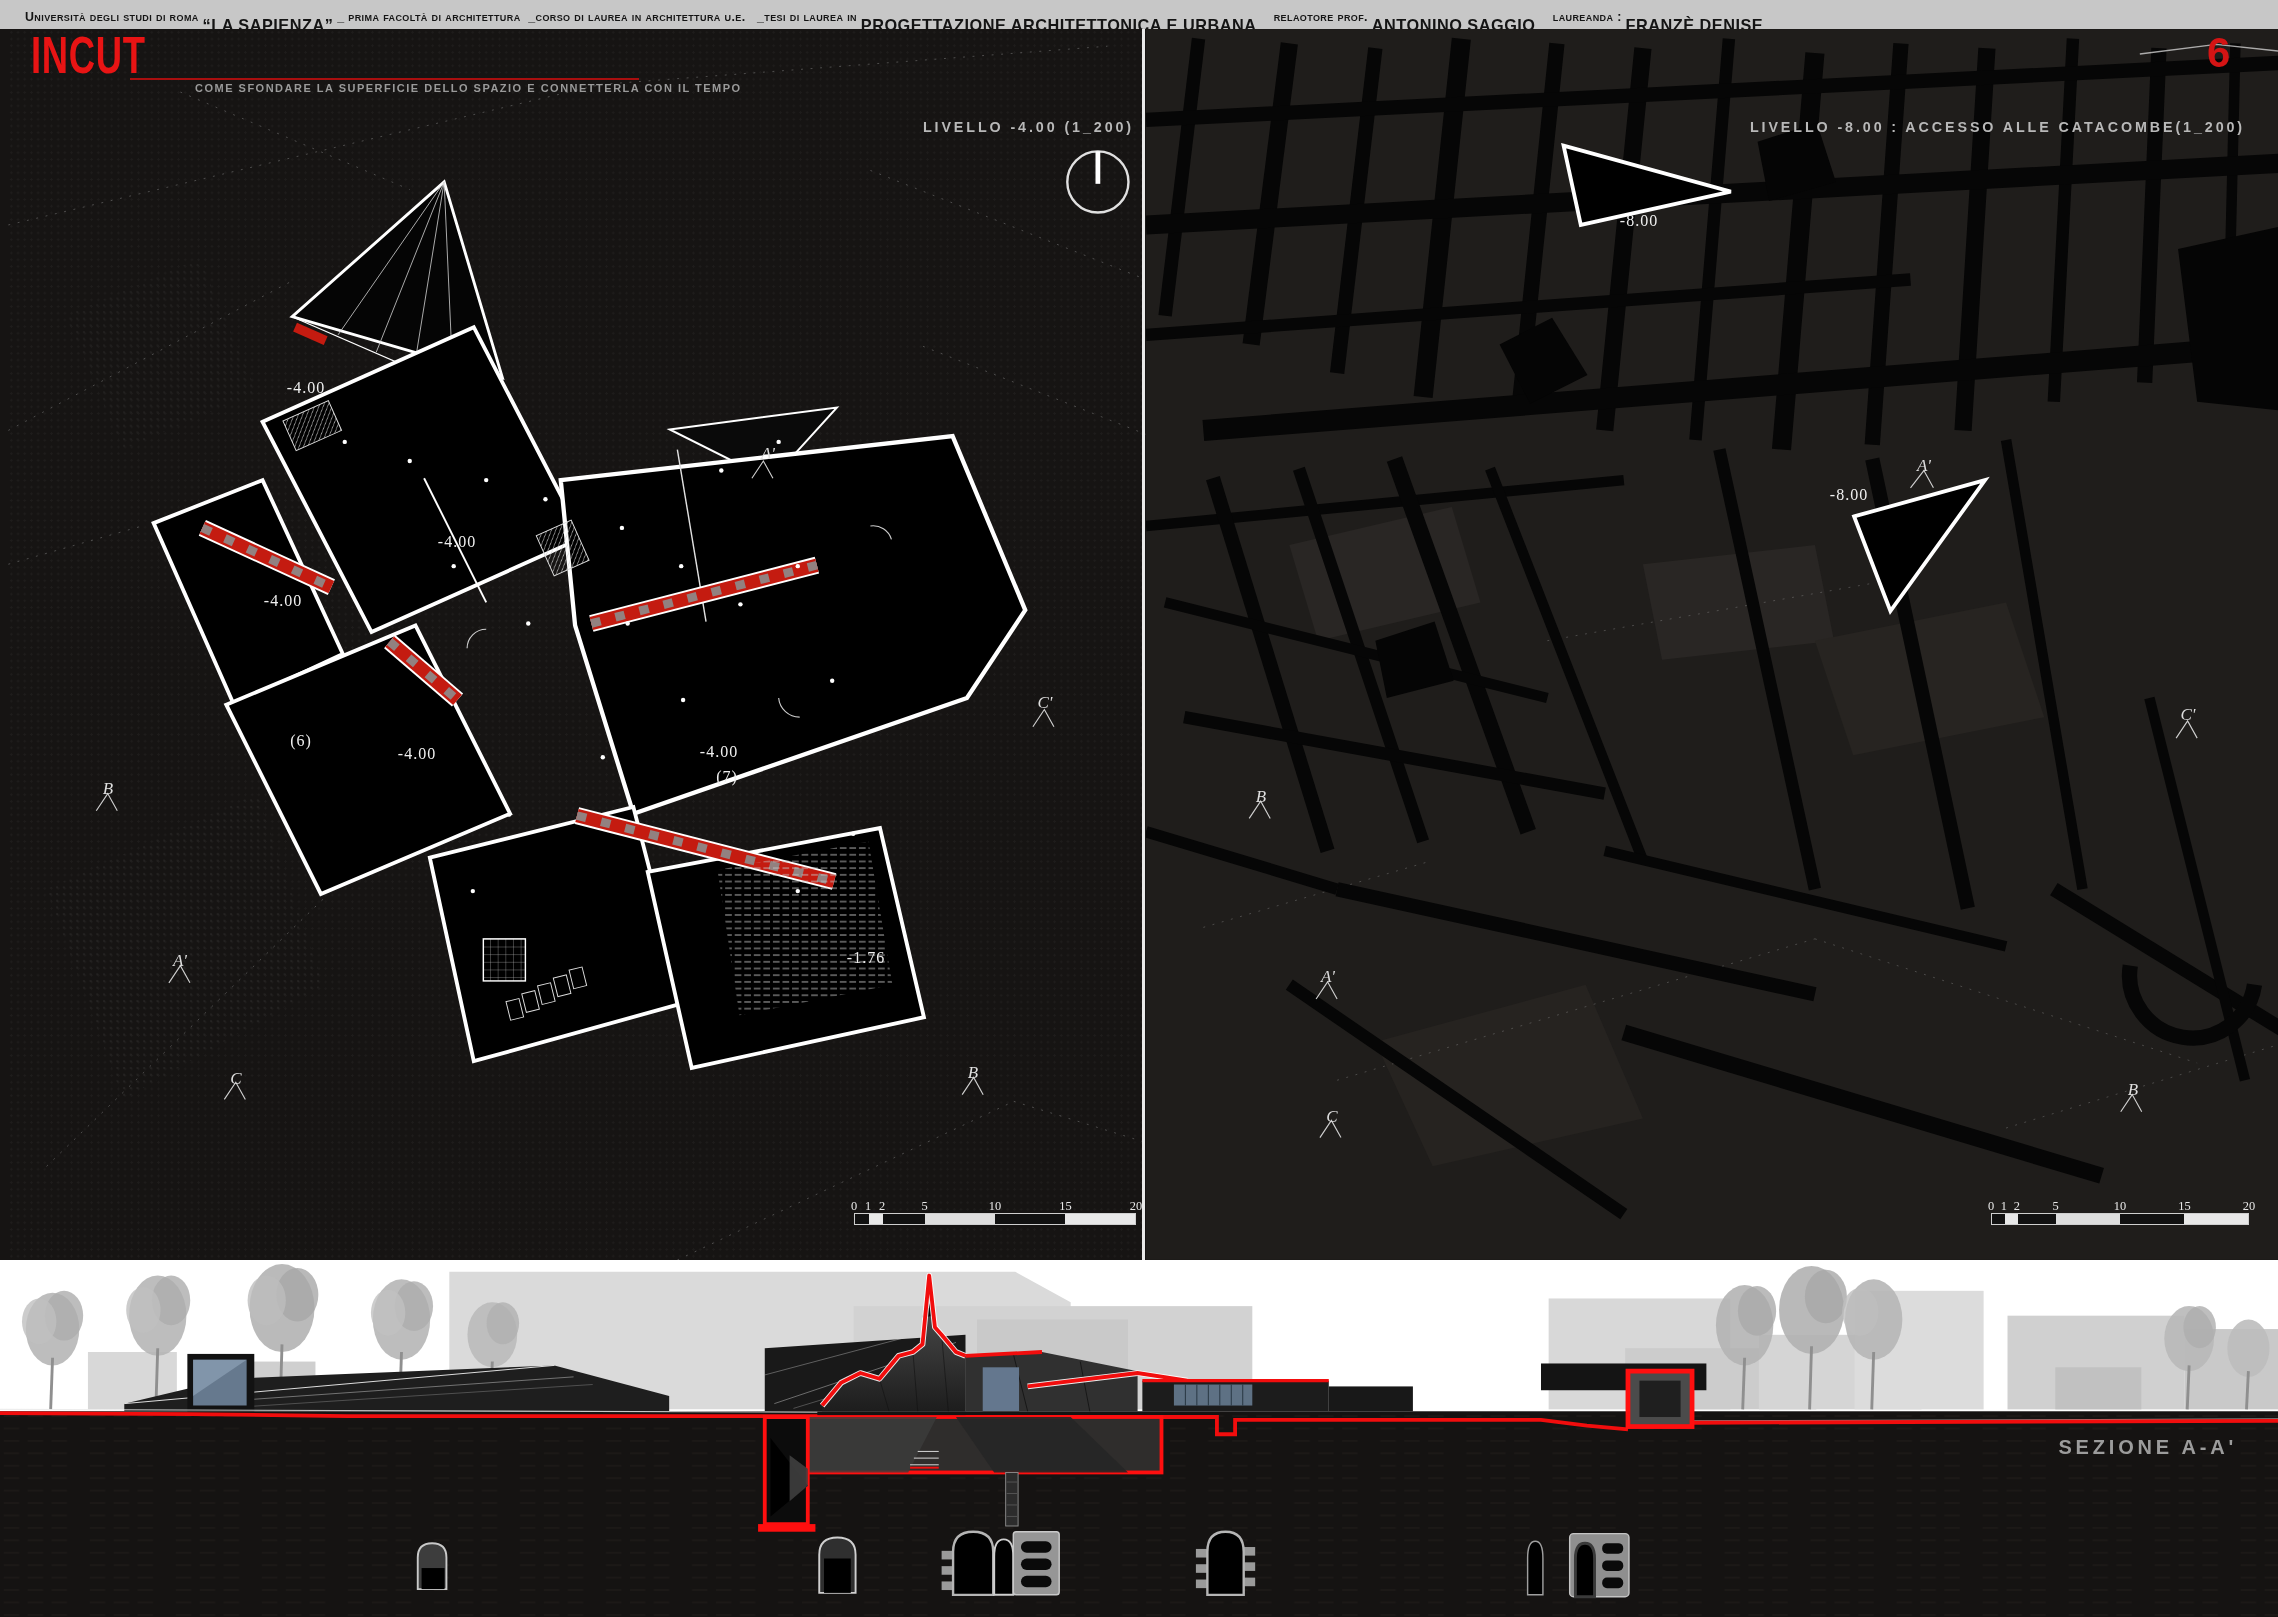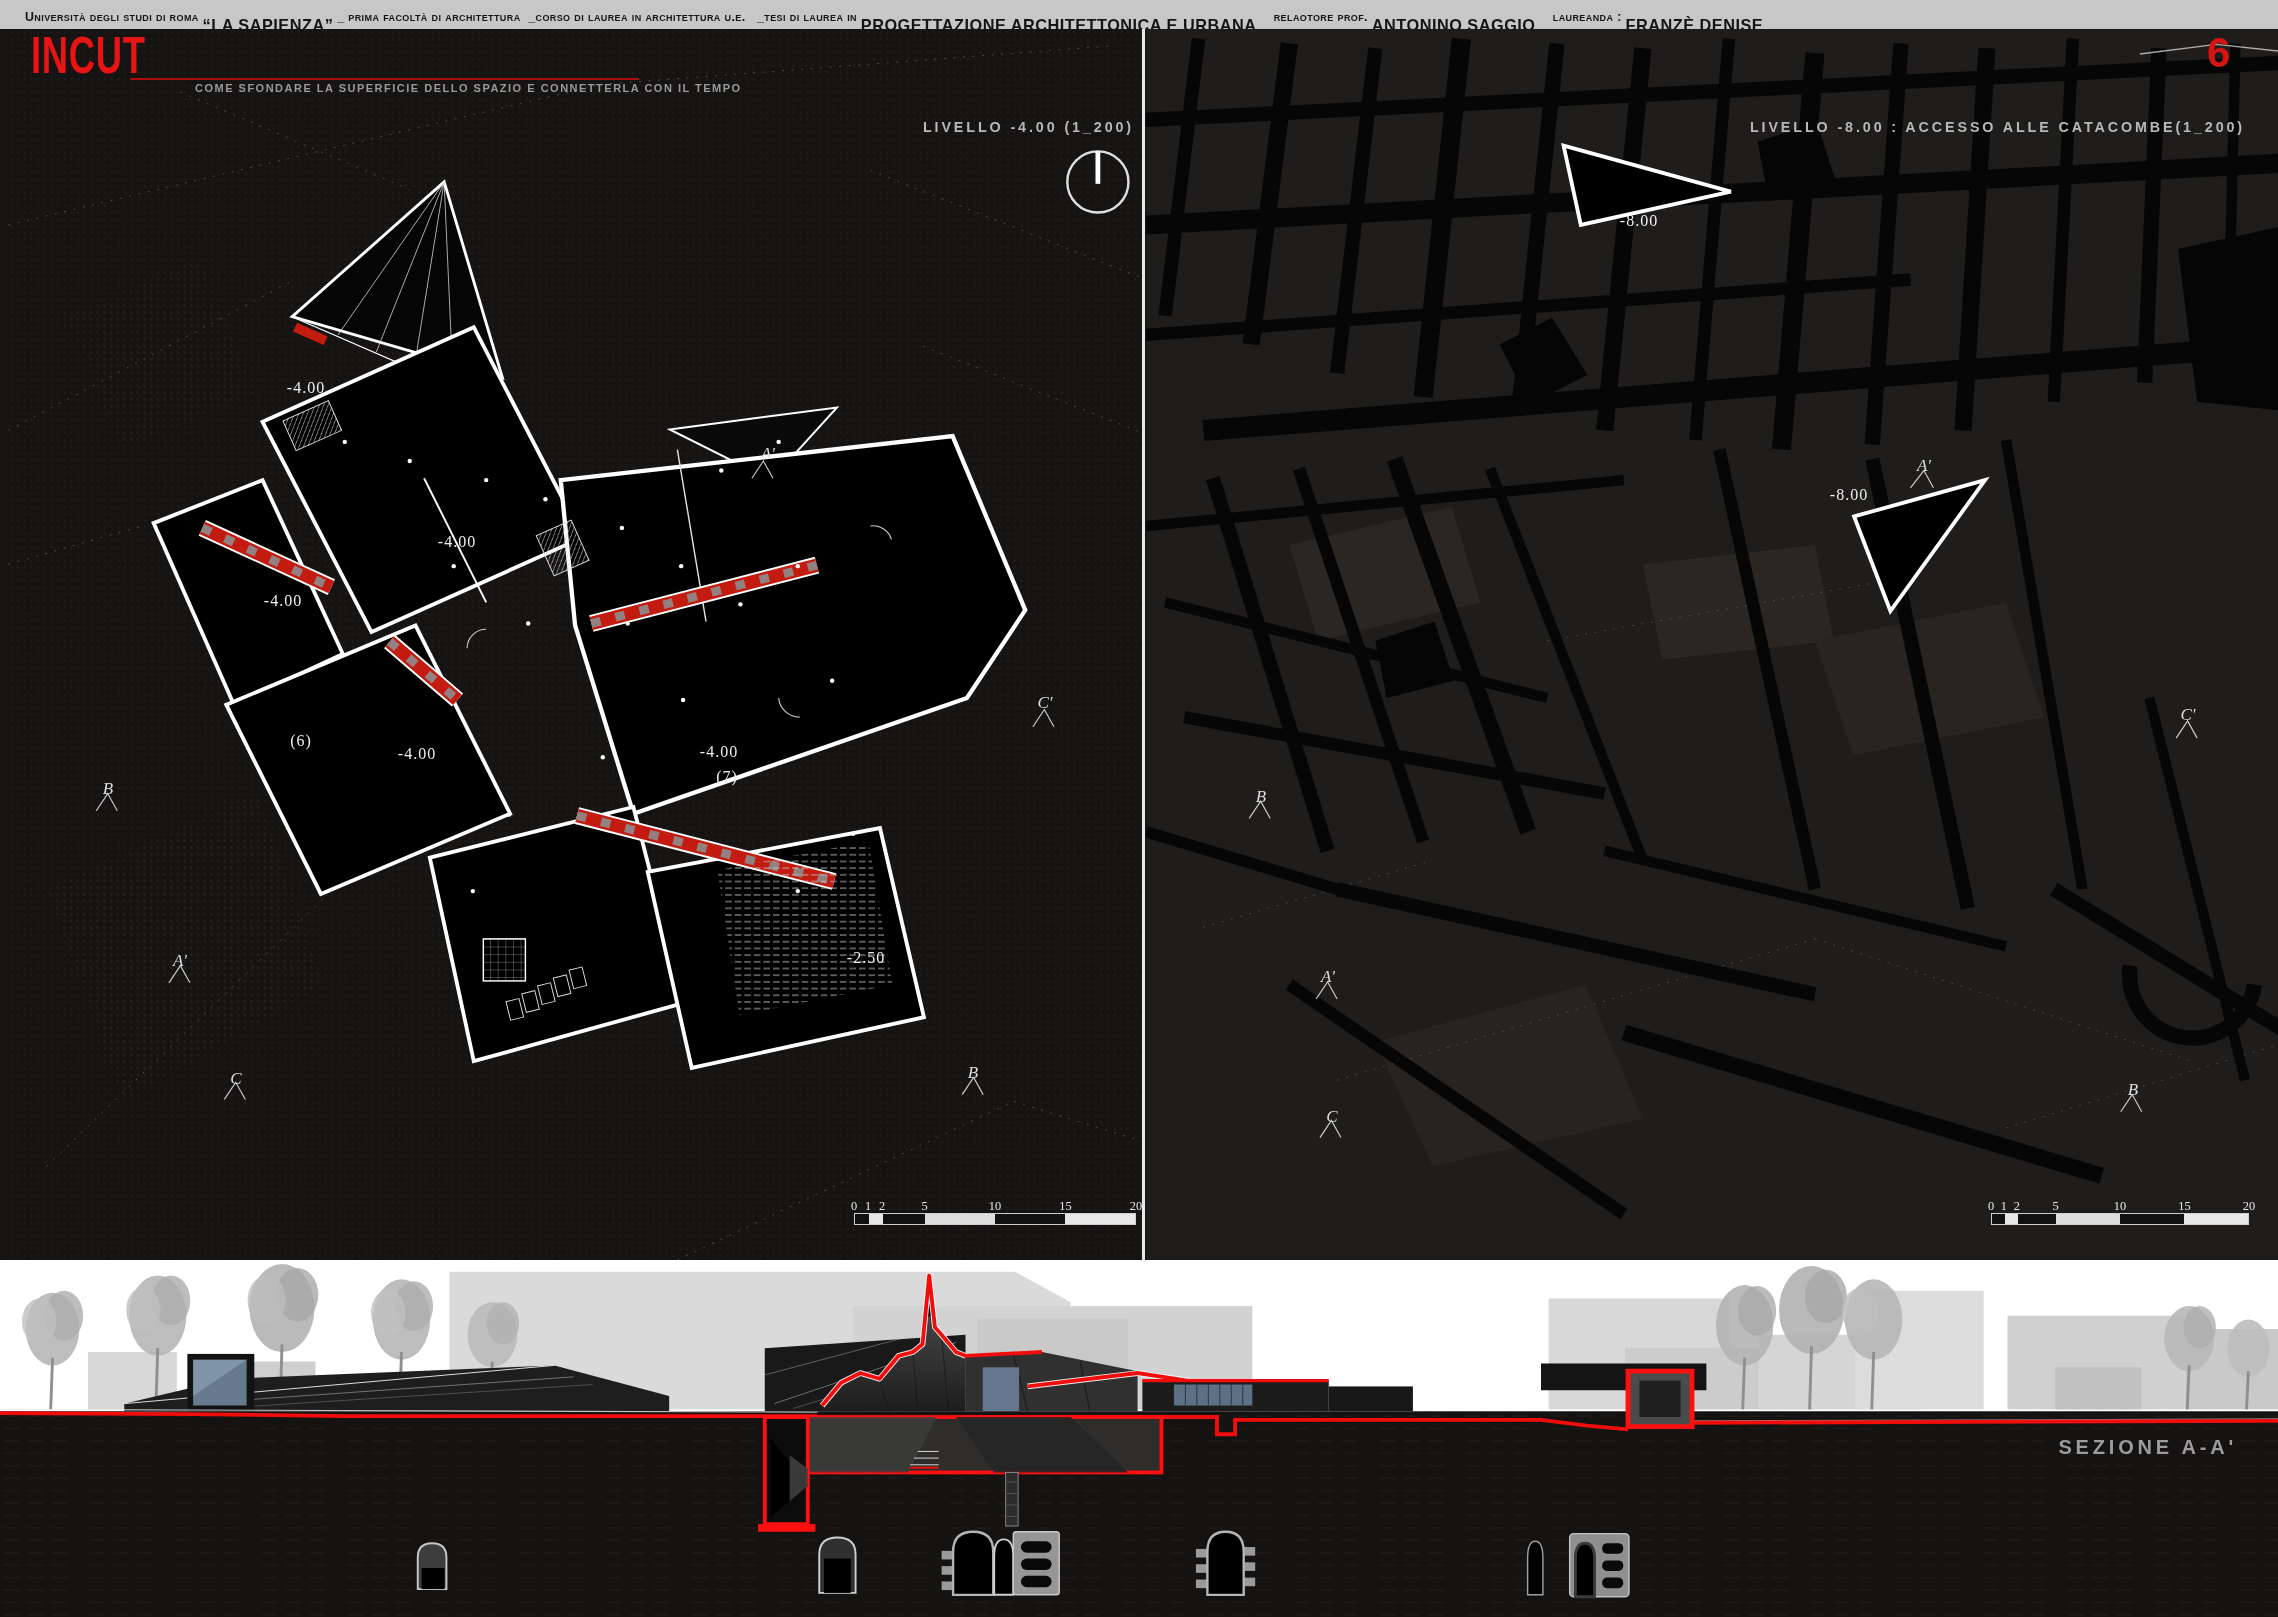--- a/index.html
+++ b/index.html
@@ -271,21 +271,21 @@
     <div class="panel-label pl-left">LIVELLO -4.00 (1_200)</div>
     <div class="panel-label pl-right">LIVELLO -8.00 : ACCESSO ALLE CATACOMBE(1_200)</div>
 
     <span class="ann" style="left:449px;top:513px">-4.00</span>
     <span class="ann" style="left:275px;top:572px">-4.00</span>
     <span class="ann" style="left:298px;top:359px">-4.00</span>
     <span class="ann" style="left:409px;top:725px">-4.00</span>
     <span class="ann" style="left:711px;top:723px">-4.00</span>
     <span class="ann" style="left:293px;top:712px">(6)</span>
     <span class="ann" style="left:719px;top:748px">(7)</span>
-    <span class="ann" style="left:858px;top:929px">-2.50</span>
+    <span class="ann" style="left:858px;top:929px">-1.76</span>
 
     <span class="ann" style="left:1631px;top:192px">-8.00</span>
     <span class="ann" style="left:1841px;top:466px">-8.00</span>
 
     <span class="mark" style="left:760px;top:425px">A'</span>
     <span class="mark" style="left:1037px;top:674px">C'</span>
     <span class="mark" style="left:100px;top:760px">B</span>
     <span class="mark" style="left:172px;top:932px">A'</span>
     <span class="mark" style="left:228px;top:1050px">C</span>
     <span class="mark" style="left:965px;top:1044px">B</span>

